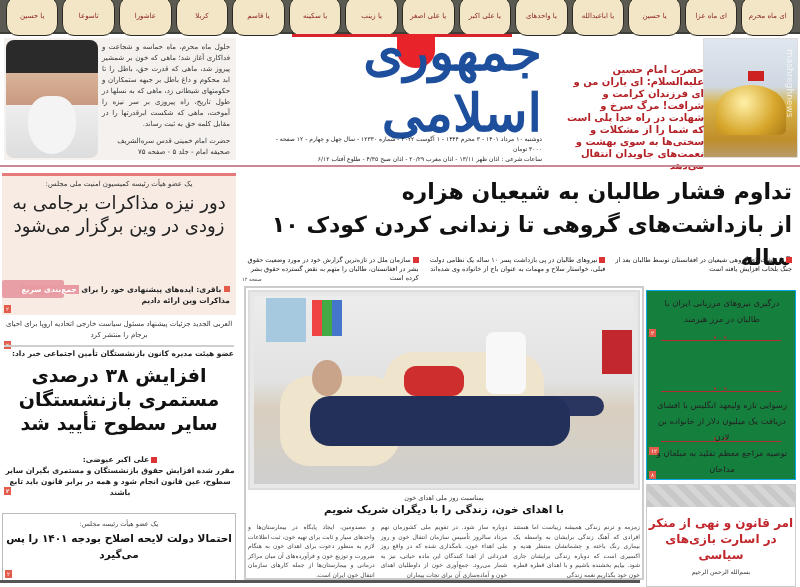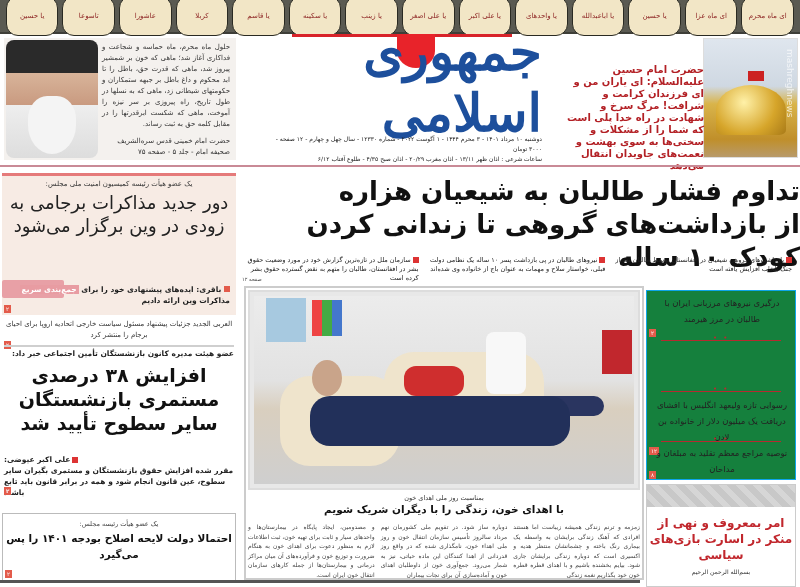--- a/index.html
+++ b/index.html
@@ -17,40 +17,40 @@
 .logo .drip{position:absolute;top:0;left:135px;width:38px;height:34px;background:#e8232a;border-radius:0 0 50% 50%}
 .logo .name{position:relative;font-family:"DejaVu Serif",serif;font-size:52px;font-weight:bold;color:#1d4f9c;letter-spacing:-1px}
 .dateline{position:absolute;left:262px;top:100px;width:280px;font-size:6px;line-height:10px;text-align:right;color:#222}
 .quote-right{position:absolute;left:560px;top:0;width:240px;height:128px}
 .quote-right .shrine{position:absolute;left:143px;top:4px;width:95px;height:120px;background:linear-gradient(180deg,#dfe6ee 0,#cfd8e2 40%,#d9b44a 55%,#c08f2a 85%,#b89a6a 100%);border:1px solid #ddd}
 .quote-right .shrine .dome{position:absolute;left:12px;top:46px;width:70px;height:50px;border-radius:50% 50% 10% 10%;background:radial-gradient(circle at 40% 35%,#fff1a8,#d6a52a 60%,#a87a18)}
 .quote-right .shrine .flag{position:absolute;left:44px;top:32px;width:16px;height:10px;background:#c22}
 .quote-right .shrine .wm{position:absolute;right:2px;top:10px;writing-mode:vertical-rl;font-size:9px;color:#fff;opacity:.7}
 .quote-right .txt{position:absolute;left:2px;top:30px;width:142px;font-size:10px;line-height:12px;color:#b32025;font-weight:bold;text-align:right}
 .rule-top{position:absolute;left:0;top:165px;width:800px;height:2px;background:#c98a96}
-.headline{position:absolute;left:240px;top:175px;width:560px;text-align:right;font-weight:bold;color:#111;font-size:26px;line-height:33px;}
+.headline{position:absolute;left:240px;top:175px;width:560px;text-align:right;font-weight:bold;color:#111;font-size:22px;line-height:33px;padding-right:8px}
 .sub-row{position:absolute;left:240px;top:256px;width:560px;display:flex;flex-direction:row;gap:8px;padding-right:8px;font-size:6.5px;line-height:9px;color:#222}
 .sub-row .s{flex:1}
 .sub-row .s .sq{display:inline-block;width:6px;height:6px;background:#d33;margin-left:2px;vertical-align:middle}
 .pageref{position:absolute;left:242px;top:276px;font-size:5px;color:#444}
 .left-col{position:absolute;left:0;top:167px;width:238px;height:420px}
 .box1{position:absolute;left:2px;top:6px;width:234px;height:142px;background:#f7ebe4;border-top:3px solid #e57a7a}
 .box1 .kick{font-size:7px;text-align:center;padding-top:4px;color:#333}
 .box1 .big{font-size:18px;line-height:23px;text-align:center;color:#222;padding-top:3px}
 .box1 .sub{position:absolute;right:6px;top:108px;width:222px;font-size:7.5px;line-height:11px;font-weight:bold;text-align:right}
 .box1 .hl{background:#e89ca2;color:#fff;padding:0 2px}
 .box1 .tag{position:absolute;left:0;top:104px;width:62px;height:18px;background:#e8a0a6;border-radius:2px}
 .pnum{display:inline-block;background:#e35b4b;color:#fff;font-size:5.5px;padding:0 2px;line-height:8px}
 .box1 .pnum{position:absolute;left:2px;bottom:2px}
 .arabic{position:absolute;left:4px;top:152px;width:230px;font-size:7px;line-height:11px;text-align:center;color:#333}
 .arabic .pnum{position:absolute;left:0;top:22px}
 .sep{position:absolute;left:4px;width:230px;height:2px;background:#cfcfcf}
 .pension-k{position:absolute;left:4px;top:182px;width:230px;font-size:7.5px;font-weight:bold;text-align:right;color:#222}
 .pension-h{position:absolute;left:4px;top:196px;width:230px;font-size:19px;line-height:24px;font-weight:bold;text-align:center;color:#111}
-.ali{position:absolute;left:4px;top:287px;width:232px;font-size:7.5px;line-height:11px;font-weight:bold;text-align:left;color:#222}
+.ali{position:absolute;left:4px;top:287px;width:232px;font-size:7.5px;line-height:11px;font-weight:bold;text-align:center;color:#222}
 .ali .sq{display:inline-block;width:6px;height:6px;background:#d33;margin-left:2px;vertical-align:middle}
 .ali .pnum{position:absolute;left:0;top:33px}
 .box2{position:absolute;left:2px;top:346px;width:234px;height:68px;border:1px solid #bbb;background:#fff}
 .box2 .kick{font-size:6.5px;text-align:center;padding-top:6px;color:#444}
 .box2 .big{font-size:10.5px;line-height:16px;text-align:center;font-weight:bold;padding-top:2px;color:#111}
 .box2 .pnum{position:absolute;left:2px;bottom:2px}
 .photo-frame{position:absolute;left:248px;top:290px;width:392px;height:200px;border:2px solid #ddd;background:#e8e8e8;overflow:hidden}
 .photo{position:absolute;inset:4px;background:linear-gradient(180deg,#ececec 0,#e2e2e2 45%,#d9cfbf 60%,#cfcfcf 100%)}
 .photo .poster1{position:absolute;left:12px;top:2px;width:40px;height:44px;background:#a7c9e0}
 .photo .poster2{position:absolute;left:58px;top:4px;width:30px;height:36px;background:linear-gradient(90deg,#e44 0,#e44 33%,#4a4 33%,#4a4 66%,#47c 66%)}
@@ -140,21 +140,21 @@
 <div class="sub-row">
   <div class="s"><span class="sq"></span><span>بازداشت‌های گروهی شیعیان در افغانستان توسط طالبان بعد از جنگ بلخاب افزایش یافته است</span></div>
   <div class="s"><span class="sq"></span><span>نیروهای طالبان در پی بازداشت پسر ۱۰ ساله یک نظامی دولت قبلی، خواستار سلاح و مهمات به عنوان باج از خانواده وی شده‌اند</span></div>
   <div class="s"><span class="sq"></span><span>سازمان ملل در تازه‌ترین گزارش خود در مورد وضعیت حقوق بشر در افغانستان، طالبان را متهم به نقض گسترده حقوق بشر کرده است</span></div>
 </div>
 <div class="pageref">صفحه ۱۲</div>
 
 <div class="left-col">
   <div class="box1">
     <div class="kick">یک عضو هیأت رئیسه کمیسیون امنیت ملی مجلس:</div>
-    <div class="big">دور جدید مذاکرات برجامی به زودی در وین برگزار می‌شود</div>
+    <div class="big">دور نیزه مذاکرات برجامی به زودی در وین برگزار می‌شود</div>
     <div class="tag"></div>
     <div class="sub">
       <span class="pnum" style="position:static;background:#e35b4b;width:6px;height:6px;display:inline-block"></span>
       <span>باقری: ایده‌های پیشنهادی خود را برای </span><span class="hl">جمع‌بندی سریع</span><span> مذاکرات وین ارائه دادیم</span>
     </div>
     <span class="pnum">۲</span>
   </div>
   <div class="arabic">
     <div>العربی الجدید جزئیات پیشنهاد مسئول سیاست خارجی اتحادیه اروپا برای احیای برجام را منتشر کرد</div>
     <span class="pnum">۲</span>
@@ -211,16 +211,16 @@
       <span class="pnum" style="top:50px">۱۲</span>
     </div>
     <div class="divider" style="top:150px"></div>
     <div class="brief" style="top:154px">
       <div style="padding:0 8px">توصیه مراجع معظم تقلید به مبلغان و مداحان</div>
       <span class="pnum" style="top:26px">۸</span>
     </div>
   </div>
   <div class="editorial">
     <div class="pattern"></div>
-    <div class="title">امر بمعروف و نهی از منکر در اسارت بازی‌های سیاسی</div>
+    <div class="title">امر قانون و نهی از منکر در اسارت بازی‌های سیاسی</div>
     <div class="bism">بسم‌الله الرحمن الرحیم</div>
   </div>
 </div>
 
 </body></html>

